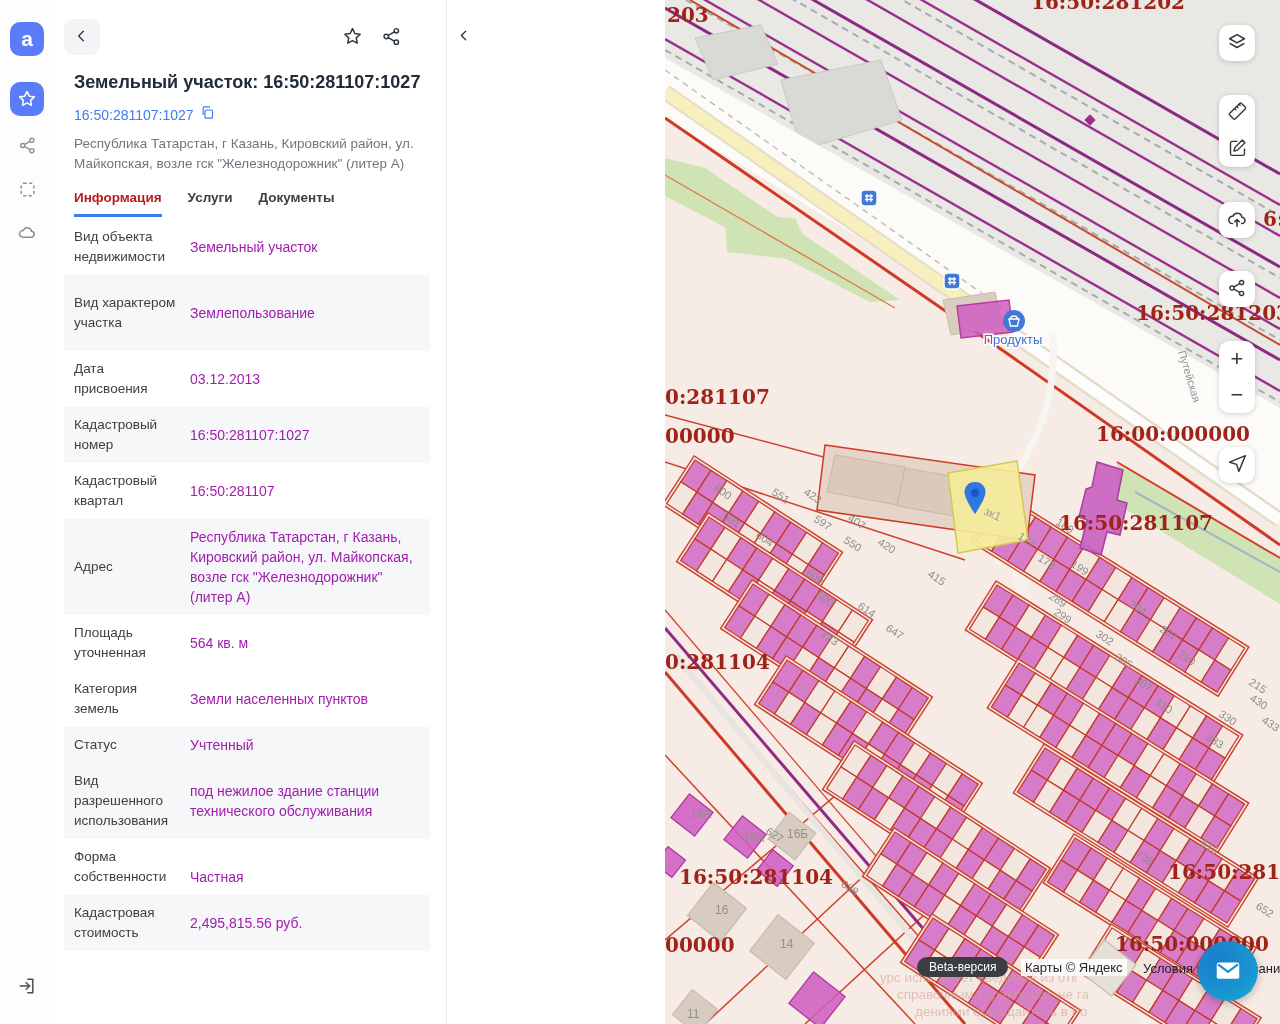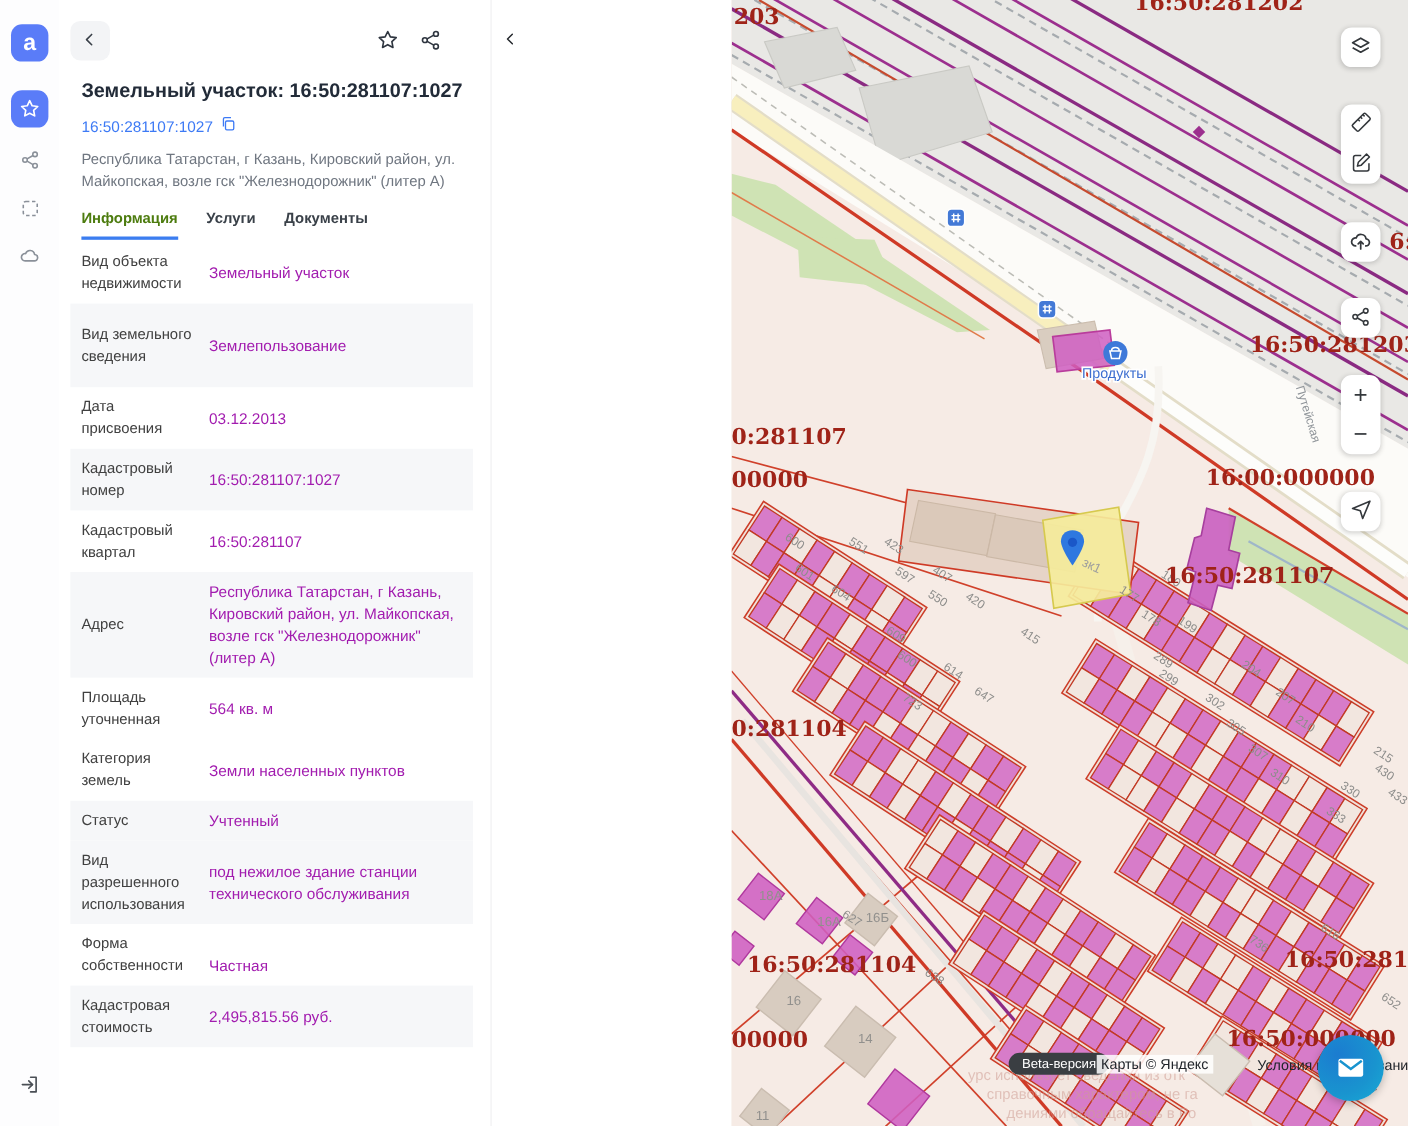--- a/index.html
+++ b/index.html
@@ -25,21 +25,21 @@
     background:#f3f4f6; border:none; display:flex; align-items:center; justify-content:center; cursor:pointer; }
   .head-actions { position:absolute; right:28px; top:26px; display:flex; gap:18px; }
   .iconbtn { background:none; border:none; cursor:pointer; padding:0; display:flex; }
   .p-title { font-size:18px; font-weight:bold; color:#222b38; margin:8px 0 0 10px; }
   .cad-link { display:flex; align-items:center; gap:6px; margin:12px 0 0 10px; }
   .cad-link a { color:#3d7af5; font-size:14px; text-decoration:none; }
   .p-addr { margin:10px 0 0 10px; font-size:13.5px; line-height:20px; color:#6f7680; width:350px; }
   .tabs { display:flex; gap:26px; margin:16px 0 0 10px; }
   .tab { font-size:13.5px; font-weight:bold; color:#3a4149; padding-bottom:9px; cursor:pointer;
     border-bottom:3px solid transparent; }
-  .tab.active { color:#4d7c0f; border-bottom-color:#3b7df0; }
+  .tab.active { color:#b91c1c; border-bottom-color:#3b7df0; }
   .info-table { margin-top:2px; }
   .irow { display:flex; align-items:center; padding:8px 0; }
   .irow.alt { background:#f6f7f9; }
   .irow .k { width:116px; flex:0 0 116px; padding-left:10px; font-size:13.5px; line-height:20px; color:#404040; }
   .irow .v { flex:1; padding-left:10px; padding-right:8px; font-size:14px; line-height:20px; color:#a21caf; }
 
   
   .panel2 { position:relative; width:218px; flex:0 0 218px; height:100%; background:#fff; }
   .collapse-btn { position:absolute; left:2px; top:22px; width:30px; height:30px; background:none;
     border:none; cursor:pointer; display:flex; align-items:center; justify-content:center; }
@@ -48,21 +48,21 @@
   .map { position:relative; width:615px; height:1024px; flex:0 0 615px; overflow:hidden; background:#f6ebe5; }
   .map svg.base { position:absolute; left:0; top:0; }
 
   .mapctl { position:absolute; right:25px; width:36px; background:#fff; border-radius:10px;
     box-shadow:0 1px 5px rgba(40,40,40,.22); display:flex; flex-direction:column; align-items:center; }
   .mapctl button { width:36px; height:36px; background:none; border:none; cursor:pointer;
     display:flex; align-items:center; justify-content:center; color:#34383c; }
   .zoomtxt { font-size:22px; color:#34383c; font-weight:normal; }
   .beta { position:absolute; left:252px; bottom:47px; background:#3a3e42; color:#fff; font-size:12px;
     padding:3px 12px; border-radius:10px; pointer-events:auto; }
-  .copyright { position:absolute; left:332px; bottom:48px; background:rgba(255,255,255,.85);
+  .copyright { position:absolute; left:356px; bottom:48px; background:rgba(255,255,255,.85);
     font-size:13px; color:#21252b; padding:1px 4px; pointer-events:auto; }
   .terms { position:absolute; left:478px; bottom:48px; font-size:13px; color:#21252b;
     text-decoration:none; pointer-events:auto; white-space:nowrap; }
 
   .fab { position:absolute; left:533px; top:941px; width:60px; height:60px; border-radius:50%;
     border:none; cursor:pointer; background:radial-gradient(circle at 30% 30%, #1b7cd0, #1994cf 60%, #18abd6);
     display:flex; align-items:center; justify-content:center; box-shadow:0 2px 8px rgba(0,0,0,.25); }
 </style>
 </head>
 <body>
@@ -162,21 +162,21 @@
         <div class="tab">Услуги</div>
         <div class="tab">Документы</div>
       </nav>
 
     <div class="info-table" id="info-table">
         <div class="irow" style="min-height: 56px;">
           <div class="k">Вид объекта недвижимости</div>
           <div class="v">Земельный участок</div>
         </div>
         <div class="irow alt" style="min-height: 76px;">
-          <div class="k">Вид земельного сведения</div>
+          <div class="k">Вид характером участка</div>
           <div class="v">Землепользование</div>
         </div>
         <div class="irow" style="min-height: 56px;">
           <div class="k">Дата присвоения</div>
           <div class="v">03.12.2013</div>
         </div>
         <div class="irow alt" style="min-height: 56px;">
           <div class="k">Кадастровый номер</div>
           <div class="v">16:50:281107:1027</div>
         </div>

